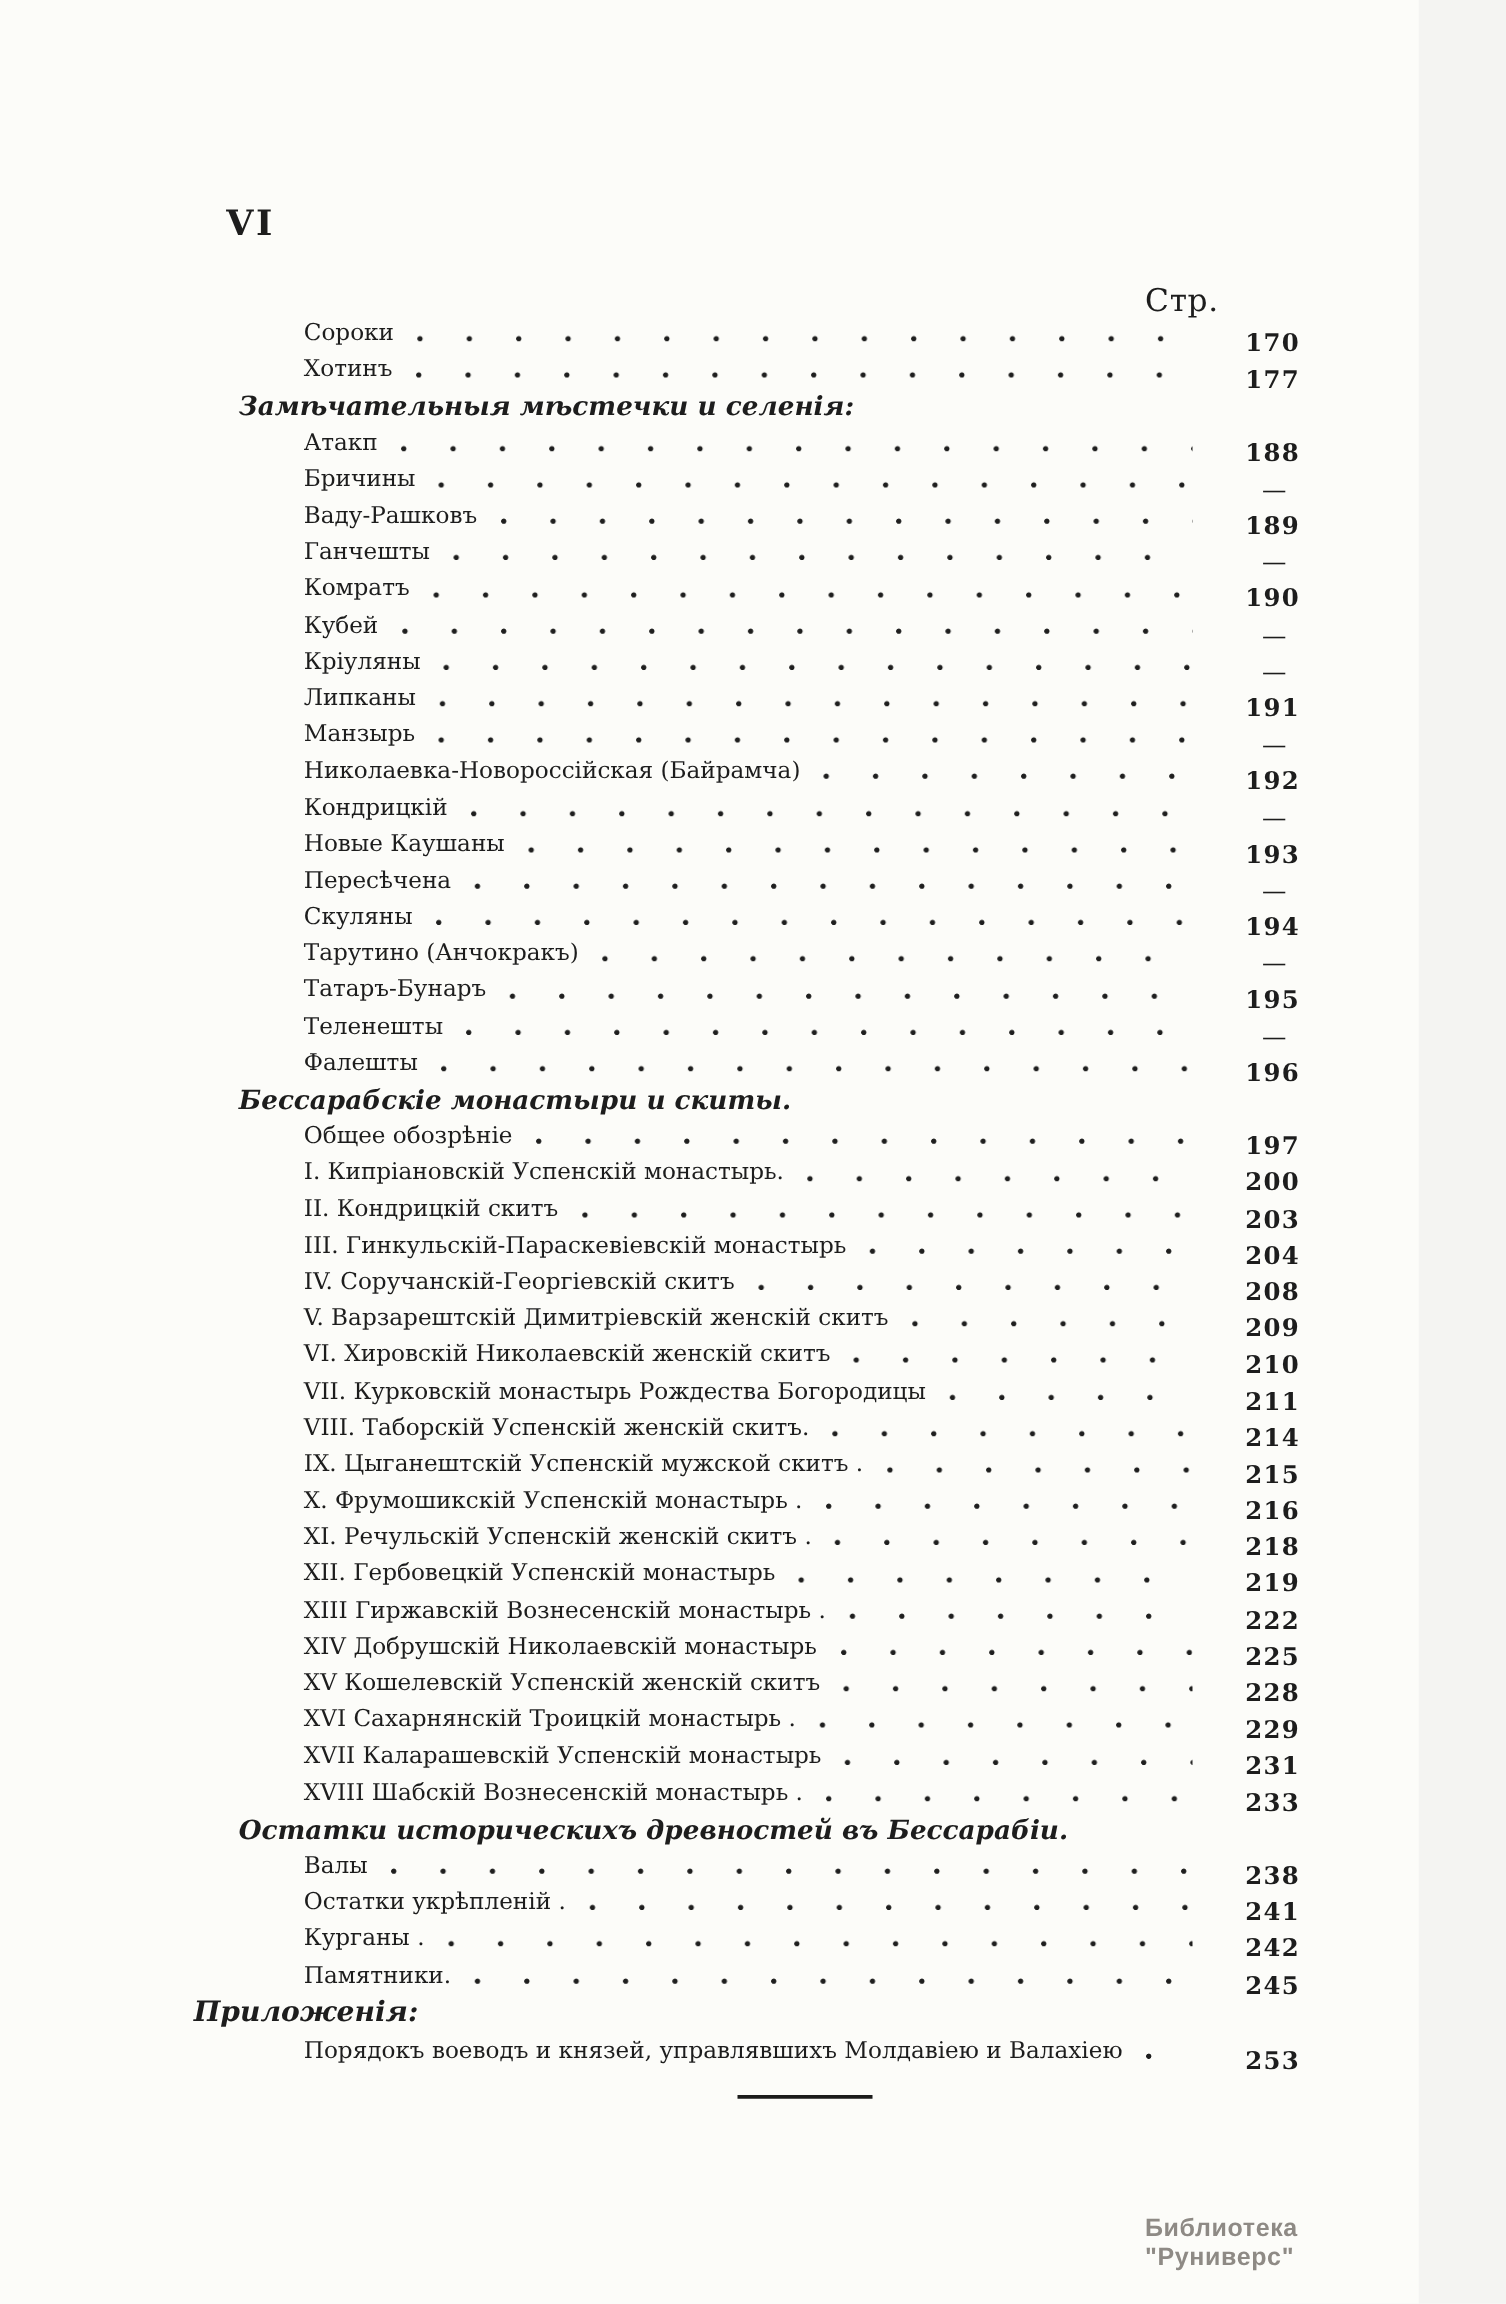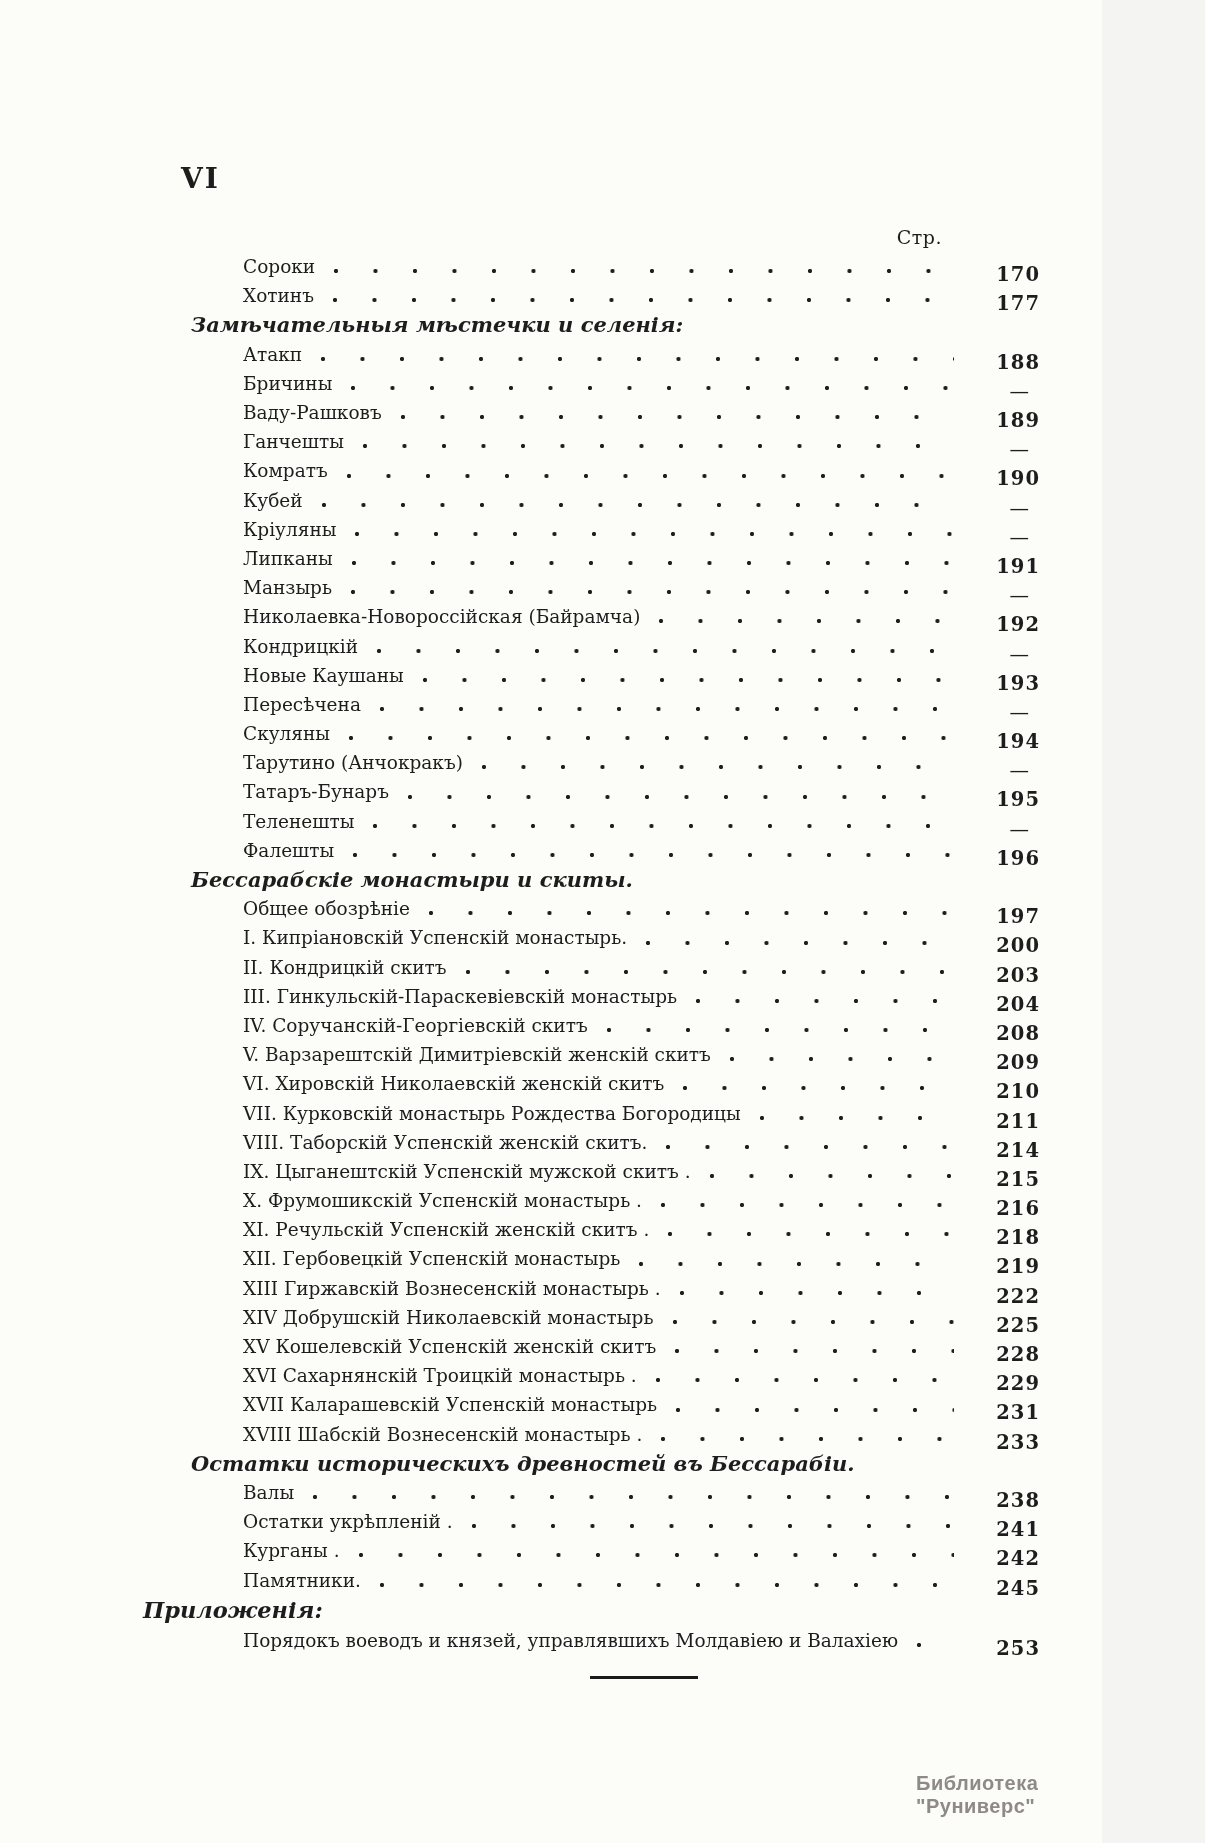--- a/index.html
+++ b/index.html
@@ -7,47 +7,48 @@
     width:1205px;height:1843px;
     background:#f4f4f2;
     font-family:"DejaVu Serif","Liberation Serif",serif;
     color:#1d1d1d;
     position:relative;
     overflow:hidden;
   }
   .page{
     position:absolute;left:0;top:0;width:1102px;height:1843px;
     background:#fcfcf9;
+    padding-left:33px;
   }
   .folio{
     position:absolute;left:181px;top:162px;
     font-size:28px;font-weight:700;letter-spacing:2px;
   }
   .col-header{
     position:absolute;right:160px;top:226px;
-    font-size:19px;letter-spacing:0.5px;
+    font-size:25px;letter-spacing:0.5px;
   }
   .toc{
     position:absolute;left:143px;top:252px;width:897px;
   }
   .row{
     height:29.2px;
     display:flex;align-items:center;
     font-size:18.5px;
     white-space:nowrap;
   }
   .row .label{white-space:nowrap;}
   .row-entry .label{margin-left:100px;}
   .row-heading .label{
     margin-left:48px;
     font-style:italic;font-weight:700;font-size:21px;
   }
   .row-heading-major{height:31px;}
   .row-heading-major .label{
-    margin-left:0;
+    margin-left:12px;
     font-style:italic;font-weight:700;font-size:22.5px;
   }
   .dots{
     flex:1 1 auto;
     align-self:flex-end;
     height:9px;
     margin:0 30px 5px 18px;
     background-image:radial-gradient(circle at 3px 4px, #1e1e1e 1.8px, rgba(0,0,0,0) 2.4px);
     background-size:39.5px 9px;
     background-repeat:repeat-x;

